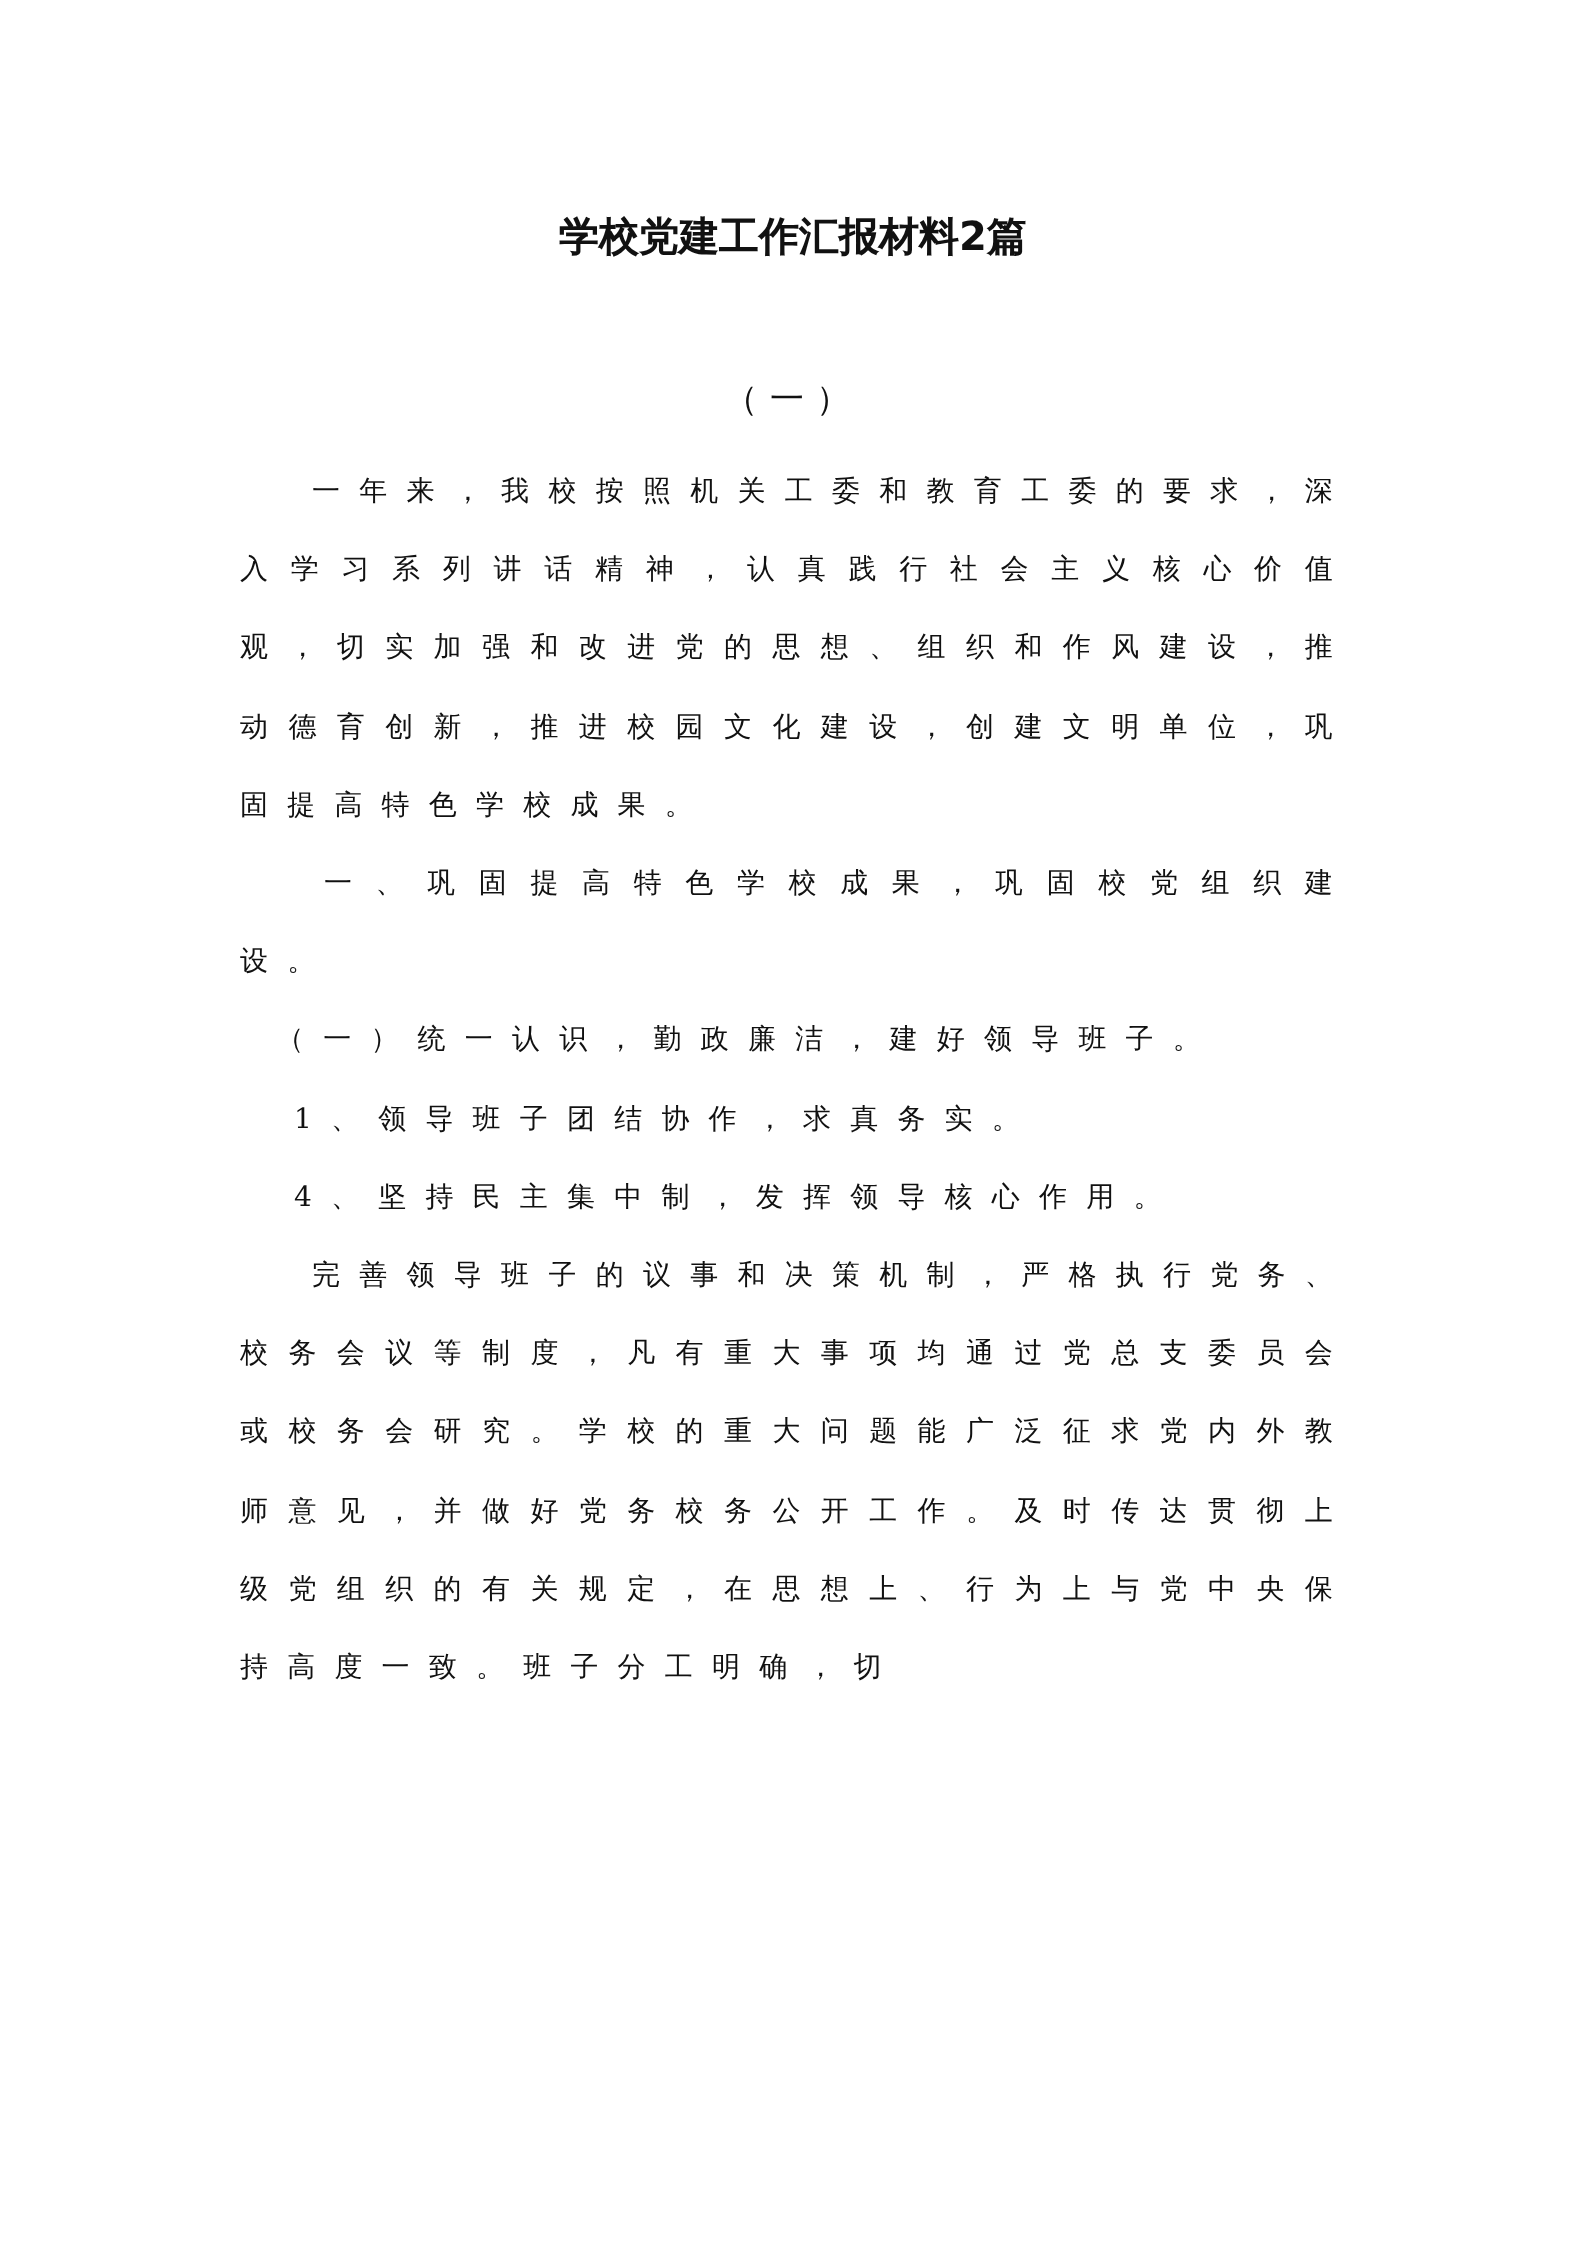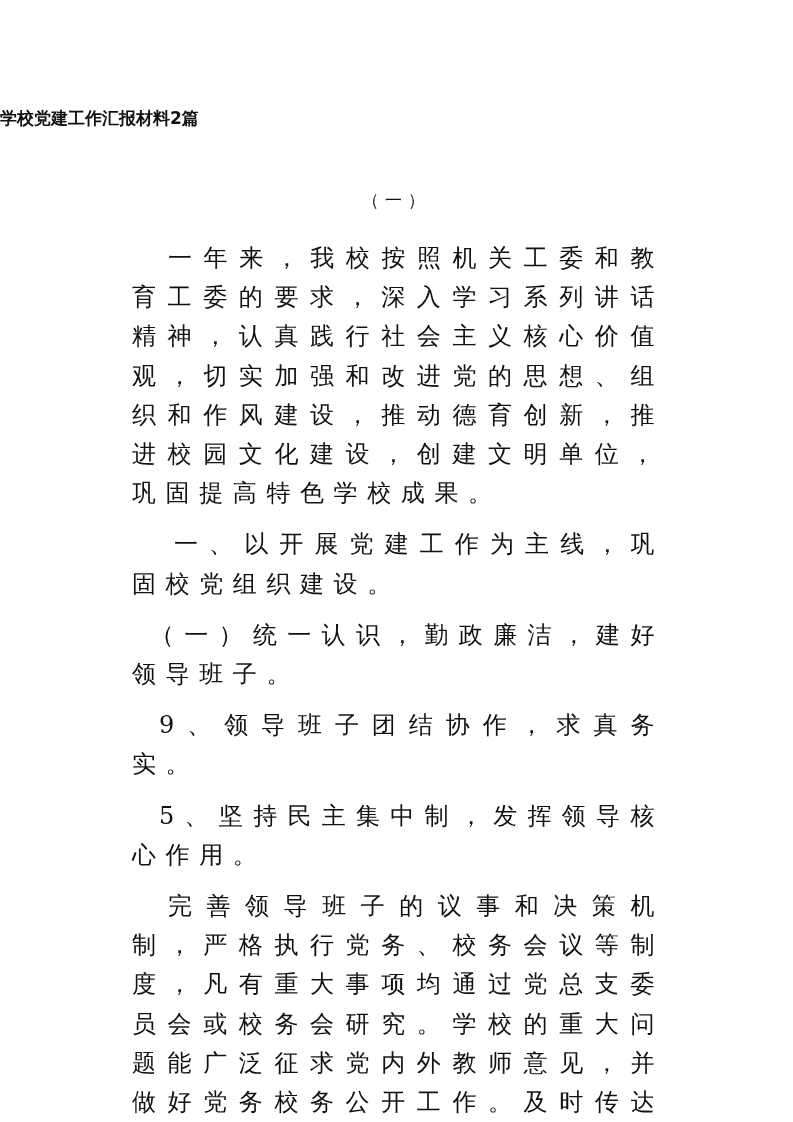--- a/index.html
+++ b/index.html
@@ -19,23 +19,24 @@
       position: absolute;
       left: 0; top: 0;
       width: 793px; height: 1122px;
       background: #ffffff;
     }
     .doc-title {
       position: absolute;
       top: 100px;
       left: 0;
       width: 793px;
+      text-align: center;
       font-family: "DejaVu Sans", "Liberation Sans", sans-serif;
       font-weight: bold;
-      font-size: 17px;
+      font-size: 20px;
       line-height: 36px;
       letter-spacing: 0px;
       color: #111111;
     }
     .section-heading {
       position: absolute;
       top: 186px;
       left: 0;
       width: 793px;
       text-align: center;
@@ -43,22 +44,22 @@
       line-height: 28px;
       letter-spacing: 6px;
     }
     .body {
       position: absolute;
       top: 227px;
       left: 120px;
       width: 556px;
     }
     .para {
-      margin: 12px;
-      font-size: 24px;
+      margin: 0;
+      font-size: 14px;
       line-height: 39.2px;
       letter-spacing: 9.6px;
       text-align: justify;
       text-indent: 36px;
       word-break: break-all;
     }
     .para.h1 {
       text-indent: 42px;
     }
     .para.h2 {
@@ -70,19 +71,19 @@
   </style>
 </head>
 <body>
 
 <div class="page">
   <div class="doc-title">学校党建工作汇报材料2篇</div>
   <div class="section-heading">（一）</div>
 
   <div class="body">
     <p class="para">一年来，我校按照机关工委和教育工委的要求，深入学习系列讲话精神，认真践行社会主义核心价值观，切实加强和改进党的思想、组织和作风建设，推动德育创新，推进校园文化建设，创建文明单位，巩固提高特色学校成果。</p>
-    <p class="para h1">一、以开展党建工作为主线，巩固校党组织建设。</p>
+    <p class="para h1">一、巩固提高特色学校成果，巩固校党组织建设。</p>
     <p class="para h2">（一）统一认识，勤政廉洁，建好领导班子。</p>
-    <p class="para h3">9、领导班子团结协作，求真务实。</p>
-    <p class="para h3">5、坚持民主集中制，发挥领导核心作用。</p>
+    <p class="para h3">1、领导班子团结协作，求真务实。</p>
+    <p class="para h3">4、坚持民主集中制，发挥领导核心作用。</p>
     <p class="para">完善领导班子的议事和决策机制，严格执行党务、校务会议等制度，凡有重大事项均通过党总支委员会或校务会研究。学校的重大问题能广泛征求党内外教师意见，并做好党务校务公开工作。及时传达贯彻上级党组织的有关规定，在思想上、行为上与党中央保持高度一致。班子分工明确，切</p>
   </div>
 </div>
 
 </body></html>

